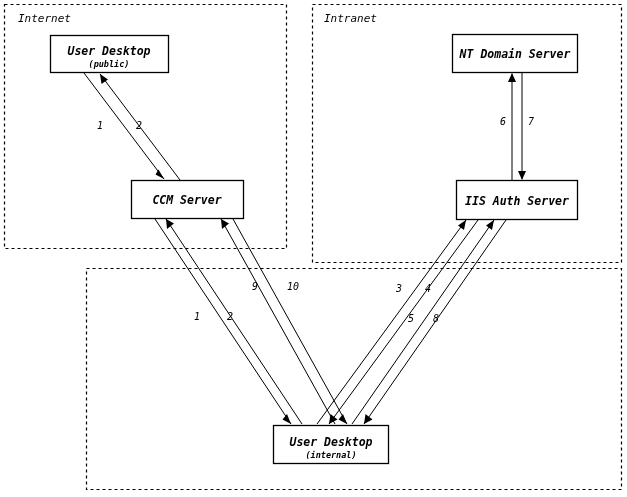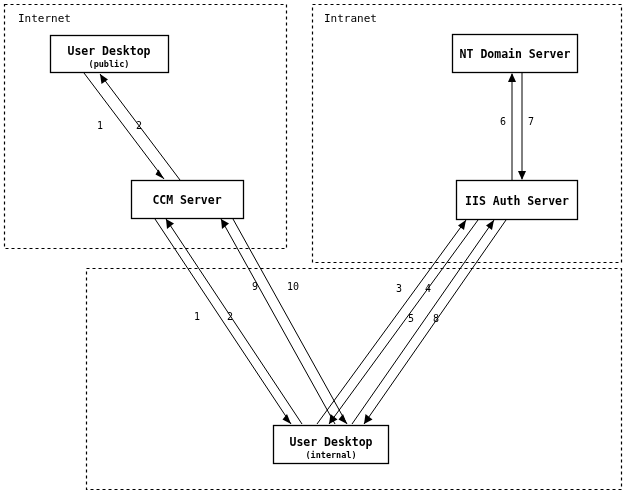--- a/index.html
+++ b/index.html
@@ -9,20 +9,21 @@
   }
   body {
     font-family: "DejaVu Sans Mono", "Liberation Mono", monospace;
   }
   #diagram-root {
     position: relative;
     width: 627px;
     height: 497px;
     background: #ffffff;
     overflow: hidden;
+    font-style: italic;
   }
   svg#net-svg {
     display: block;
     width: 627px;
     height: 497px;
   }
   .zone-rect {
     fill: none;
     stroke: #000000;
     stroke-width: 1.2;

